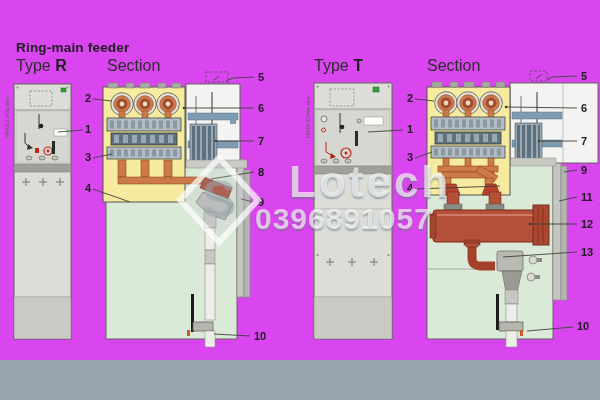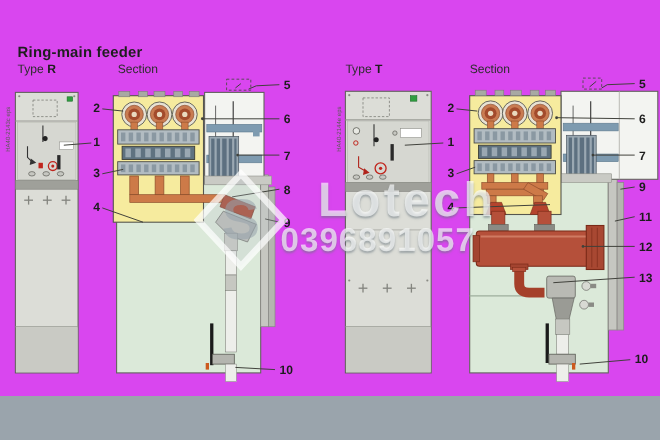--- a/index.html
+++ b/index.html
@@ -1,20 +1,20 @@
 <!DOCTYPE html>
 <html><head>
 <meta charset="utf-8">
 <style>
   html,body{margin:0;padding:0;background:#9aa4ac;}
   .stage{position:relative;width:600px;height:360px;background:#d946ef;overflow:hidden;
          font-family:"Liberation Sans",sans-serif;}
   .hdr{position:absolute;color:#1e1e1e;white-space:nowrap;}
   .title{font-size:13.5px;font-weight:700;letter-spacing:.2px;}
-  .sub{font-size:11px;color:#2d2d2d;}
+  .sub{font-size:16px;color:#2d2d2d;}
   .sub b{font-weight:700;color:#1e1e1e;}
   svg.diagram{position:absolute;left:0;top:0;z-index:1;}
   svg text{font-family:"Liberation Sans",sans-serif;}
   .co{font-size:11px;font-weight:700;fill:#1c1c1c;}
   .ld{stroke:#3f403a;stroke-width:.9;fill:none;}
   .cap{font-size:5.5px;fill:#5a5b55;}
   .wm{position:absolute;z-index:3;pointer-events:none;}
   .wm-brand{left:257px;top:157px;font-size:44px;font-weight:700;letter-spacing:3px;
             color:rgba(252,253,254,.66);text-shadow:0 2px 2px rgba(105,118,128,.55);margin-left:32px;}
   .wm-phone{left:255px;top:202px;font-size:30px;font-weight:700;letter-spacing:1px;

